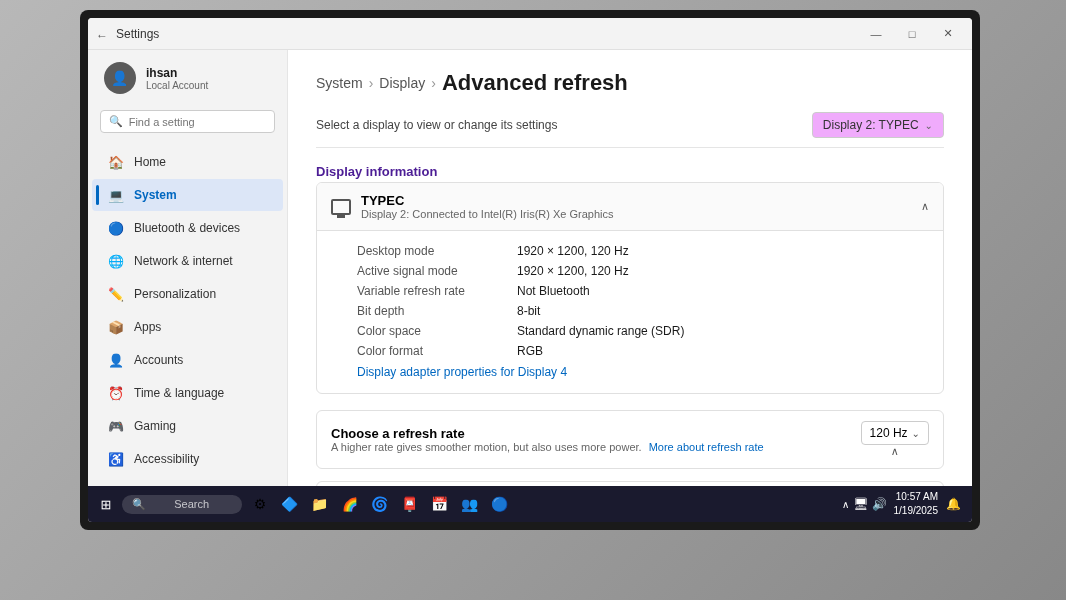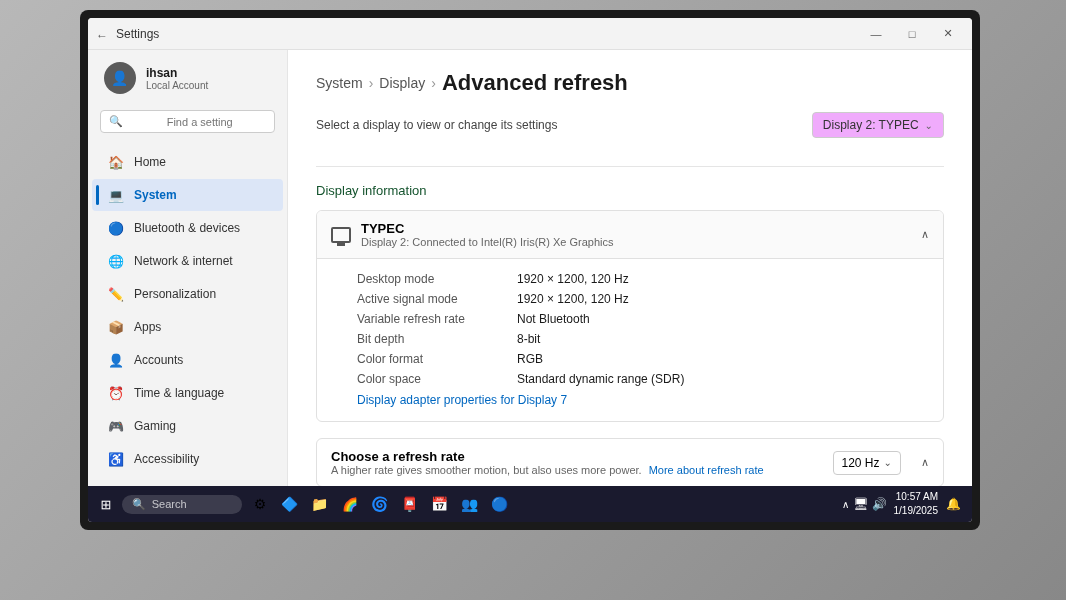--- a/index.html
+++ b/index.html
@@ -128,21 +128,20 @@
       padding: 4px 8px;
       gap: 6px;
     }
     .search-box input {
       border: none;
       outline: none;
       font-size: 11px;
       background: transparent;
       flex: 1;
       color: #333;
-      text-align: center;
     }
     .search-icon { color: #666; font-size: 11px; }
 
     .nav-item {
       display: flex;
       align-items: center;
       padding: 8px 16px;
       gap: 10px;
       cursor: pointer;
       font-size: 12px;
@@ -194,43 +193,43 @@
     }
     .breadcrumb-link { color: #555; cursor: pointer; }
     .breadcrumb-sep { color: #999; }
     .breadcrumb-current { font-weight: 700; color: #1a1a1a; font-size: 22px; }
 
     .display-selector-row {
       display: flex;
       align-items: center;
       justify-content: space-between;
       margin-bottom: 16px;
-      padding-bottom: 28px;
+      padding-bottom: 9px;
       border-bottom: 1px solid #e5e5e5;
     }
     .display-selector-label { font-size: 12px; color: #444; }
     .display-dropdown {
       display: flex;
       align-items: center;
       border: 1px solid #ccc;
       border-radius: 4px;
       padding: 5px 10px;
       background: #f0abfc;
       font-size: 12px;
       color: #333;
       cursor: pointer;
       gap: 6px;
     }
     .display-dropdown .chevron { font-size: 10px; color: #666; }
 
     .section-title {
       font-size: 13px;
-      font-weight: 400;
-      color: #14532d;
-      margin-bottom: 12px;
+      font-weight: 700;
+      color: #4c1d95;
+      margin-bottom: 3px;
     }
 
     .display-info-box {
       border: 1px solid #e0e0e0;
       border-radius: 6px;
       margin-bottom: 16px;
       overflow: hidden;
     }
 
     .display-info-header {
@@ -292,21 +291,22 @@
       justify-content: space-between;
       padding: 10px 14px;
     }
     .refresh-rate-left { flex: 1; }
     .refresh-rate-title { font-size: 13px; font-weight: 600; }
     .refresh-rate-subtitle { font-size: 11px; color: #666; }
     .refresh-rate-subtitle .link { color: #0067c0; cursor: pointer; }
     .refresh-rate-right {
       display: flex;
       align-items: center;
-      gap: 20px;
+      gap: 0;
+      flex-direction: column;
     }
     .rate-dropdown {
       display: flex;
       align-items: center;
       border: 1px solid #ccc;
       border-radius: 4px;
       padding: 4px 8px;
       background: white;
       font-size: 12px;
       cursor: pointer;
@@ -349,20 +349,21 @@
       gap: 6px;
       flex: 0 0 120px;
     }
     .taskbar-search input {
       background: transparent;
       border: none;
       outline: none;
       color: white;
       font-size: 11px;
       width: 80px;
+      text-align: center;
     }
     .taskbar-search input::placeholder { color: rgba(255,255,255,0.7); }
     .taskbar-icons {
       display: flex;
       align-items: center;
       gap: 6px;
       flex: 1;
     }
     .taskbar-app-icon {
       width: 24px;
@@ -552,28 +553,28 @@
               </div>
               <div class="info-row">
                 <span class="info-label">Variable refresh rate</span>
                 <span class="info-value">Not Bluetooth</span>
               </div>
               <div class="info-row">
                 <span class="info-label">Bit depth</span>
                 <span class="info-value">8-bit</span>
               </div>
               <div class="info-row">
+                <span class="info-label">Color space</span>
+                <span class="info-value">Standard dynamic range (SDR)</span>
+              </div>
+              <div class="info-row">
                 <span class="info-label">Color format</span>
                 <span class="info-value">RGB</span>
               </div>
-              <div class="info-row">
-                <span class="info-label">Color space</span>
-                <span class="info-value">Standard dynamic range (SDR)</span>
-              </div>
-              <a class="info-link">Display adapter properties for Display 7</a>
+              <a class="info-link">Display adapter properties for Display 4</a>
             </div>
           </div>
 
           <div class="refresh-rate-section">
             <div class="refresh-rate-header">
               <div class="refresh-rate-left">
                 <div class="refresh-rate-title">Choose a refresh rate</div>
                 <div class="refresh-rate-subtitle">
                   <span>A higher rate gives smoother motion, but also uses more power.</span>
                   <span class="link" style="color:#0067c0;cursor:pointer;margin-left:4px;">More about refresh rate</span>

